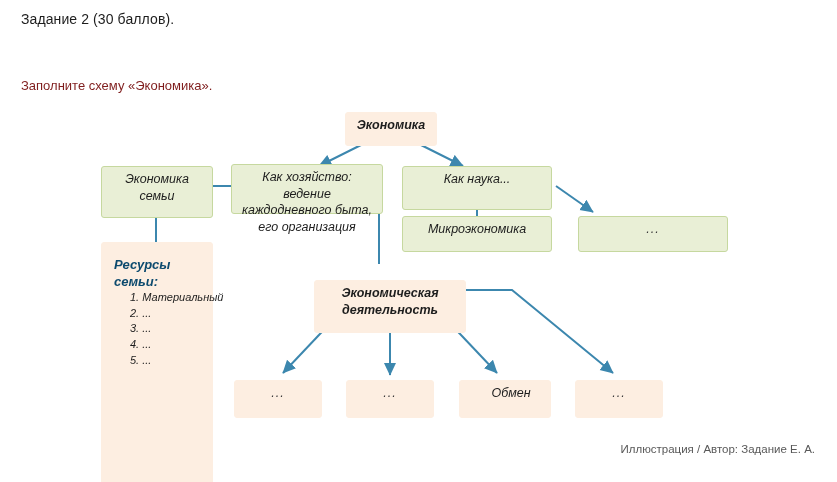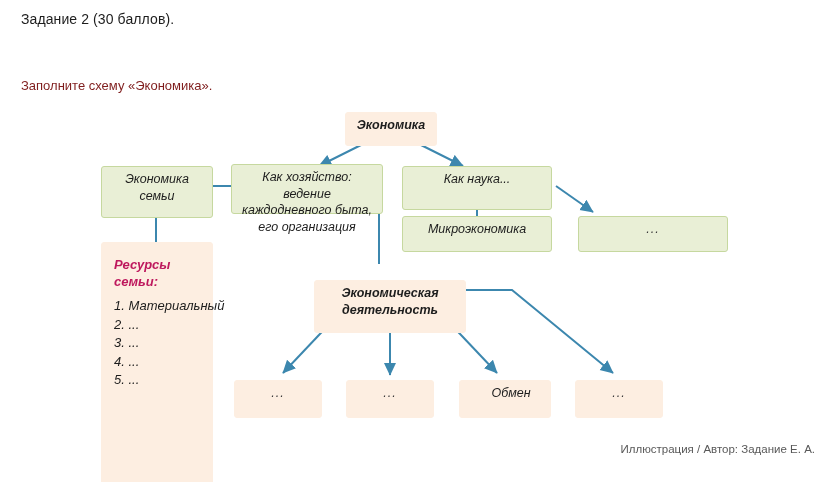--- a/index.html
+++ b/index.html
@@ -90,28 +90,28 @@
   
   .node.panel {
     display: block;
     text-align: left;
     padding: 14px 12px;
   }
   .panel-title {
     font-weight: bold;
     font-size: 13px;
     line-height: 1.28;
-    color: #be185d;
-    margin-bottom: 7px;
+    color: #0c4a6e;
     white-space: pre-line;
   }
   .panel-list {
-    font-size: 13px;
+    font-size: 11px;
     line-height: 1.42;
     color: #1d1d1d;
+    margin-left: 16px;
   }
   .panel-list div { white-space: pre; }
 
   .ellipsis {
     letter-spacing: 1px;
     color: #3a3a3a;
   }
 
   
   .credit {

